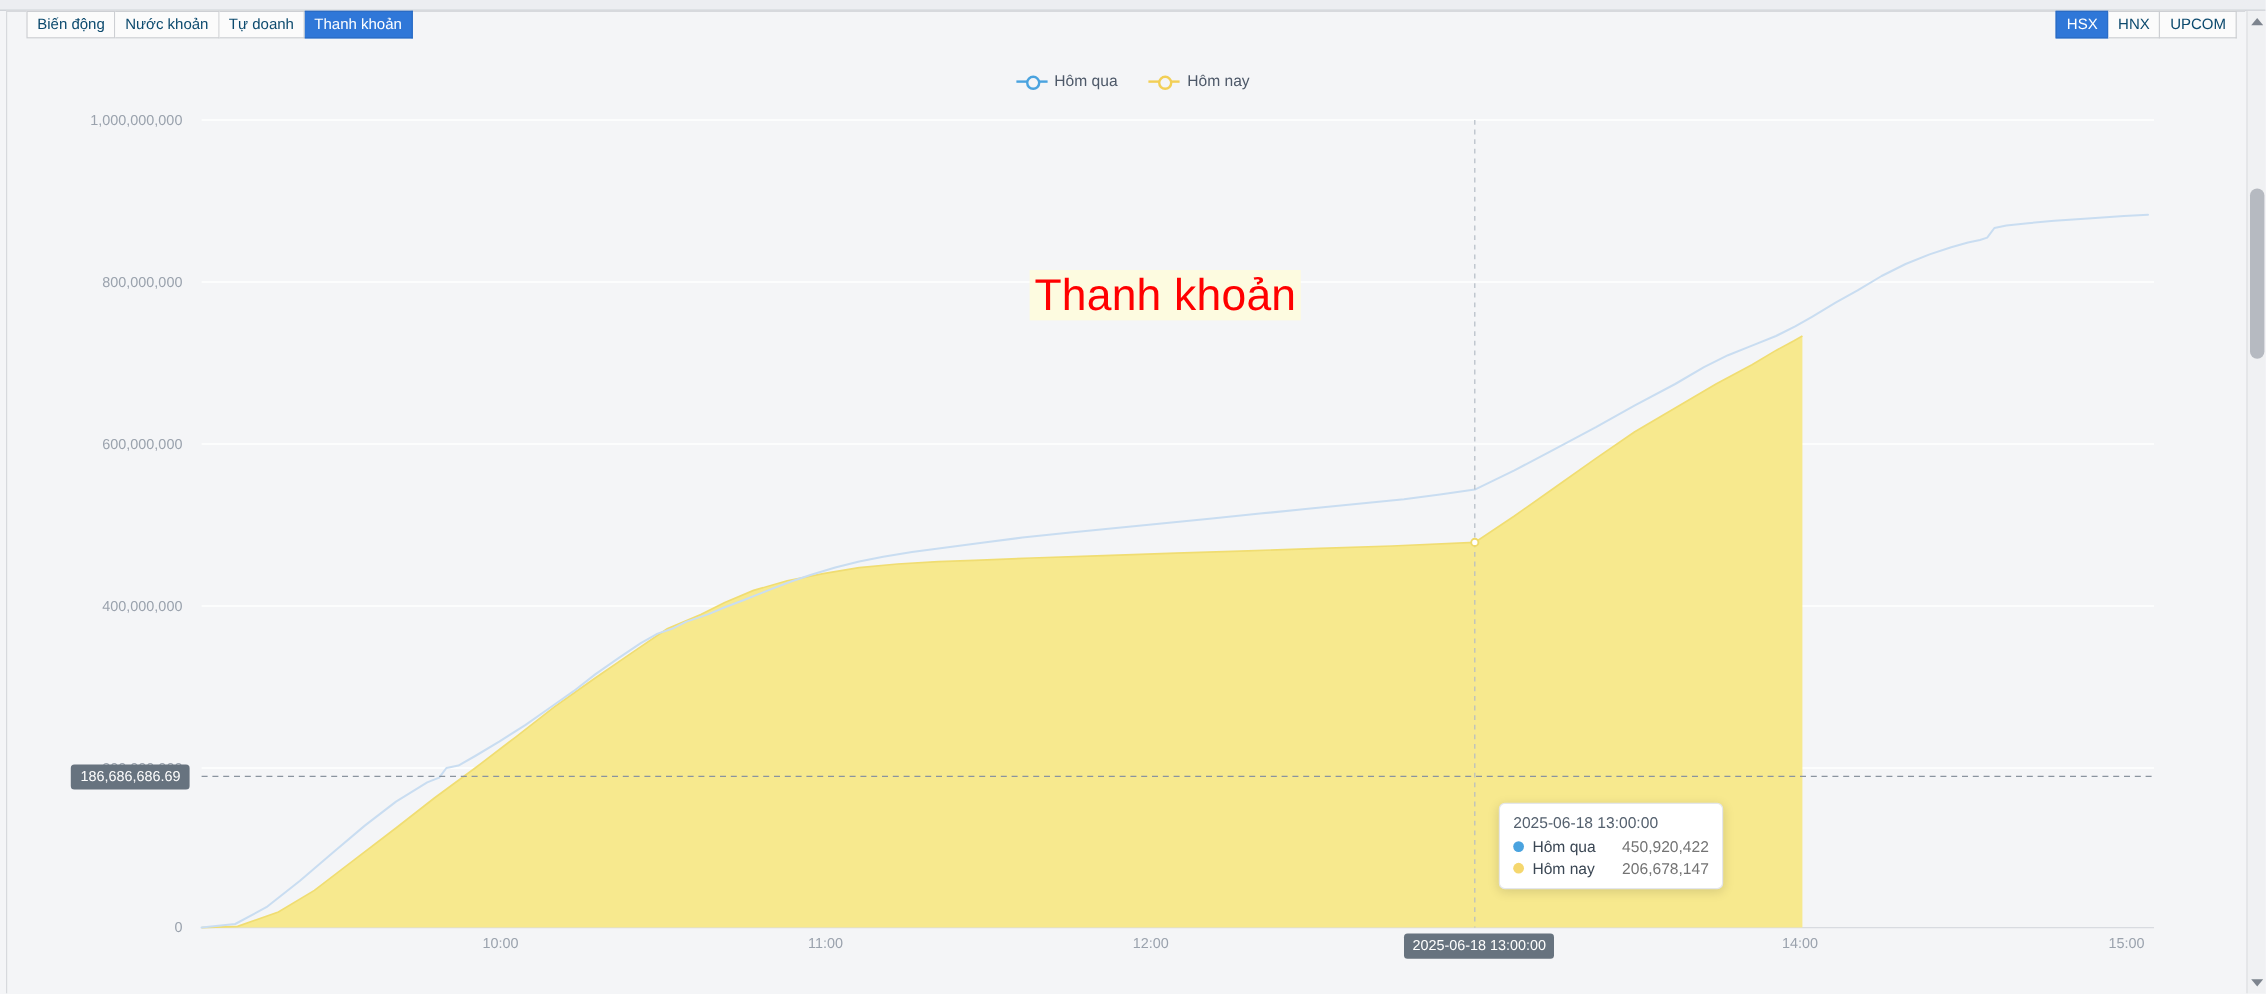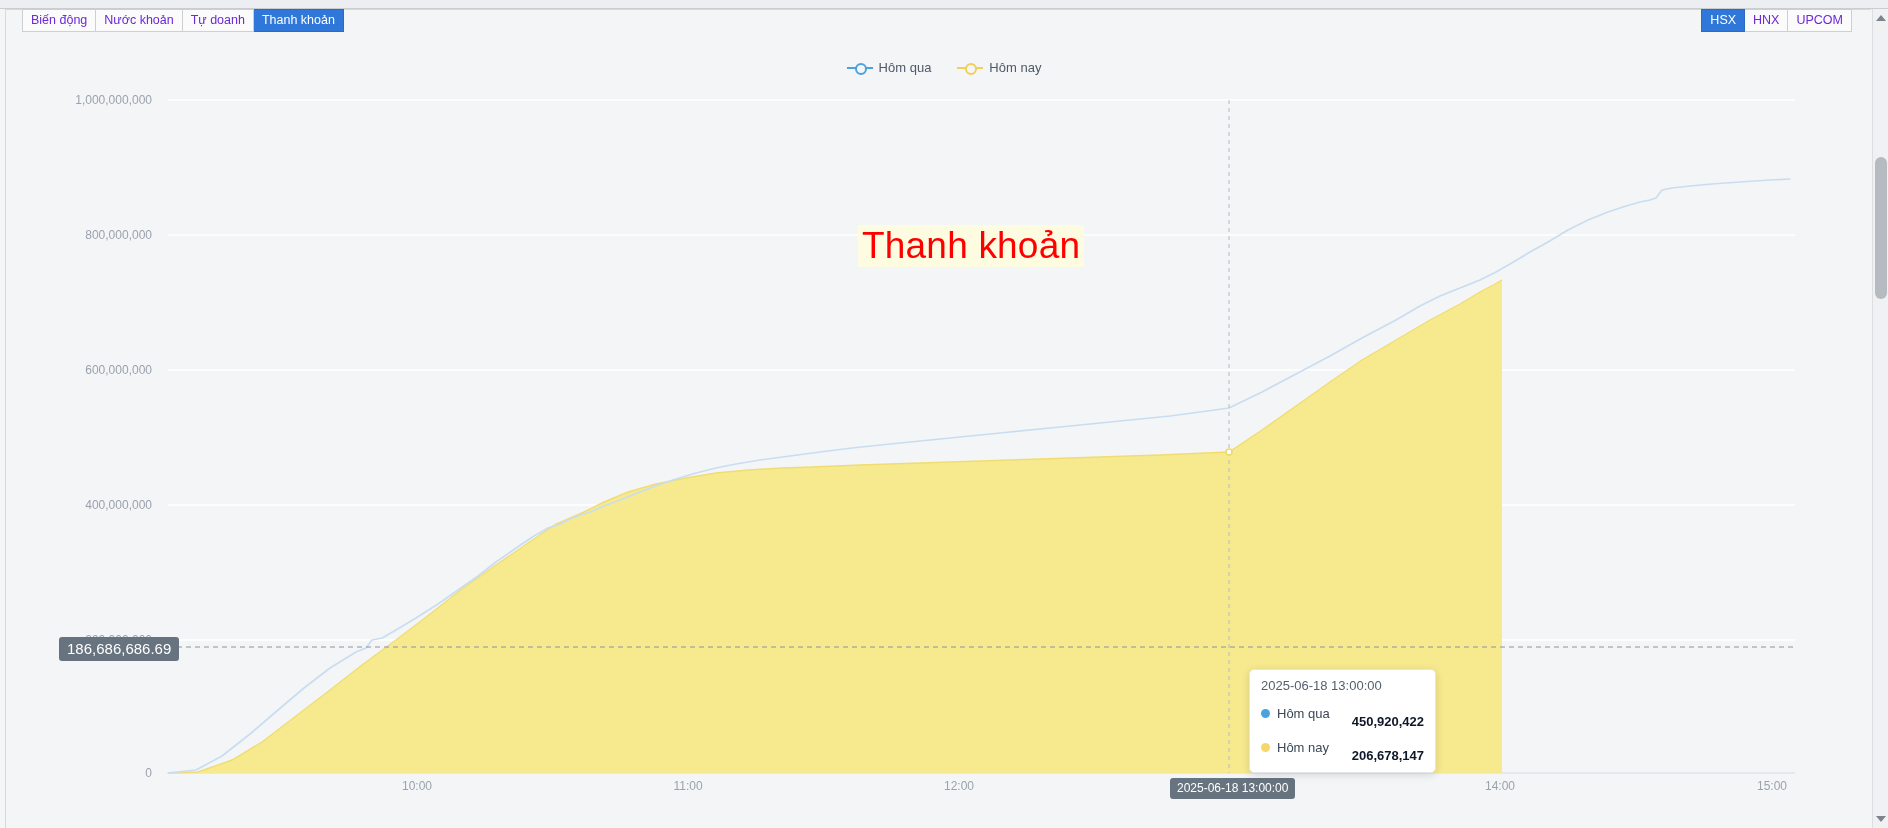--- a/index.html
+++ b/index.html
@@ -35,28 +35,28 @@
 
   
   .tabbar {
     position: absolute;
     top: 9px;
     display: flex;
     height: 23px;
     z-index: 40;
   }
   .tabbar-left { left: 22px; }
-  .tabbar-right { right: 36px; }
+  .tabbar-right { right: 24px; }
 
   .tab {
     height: 23px;
     line-height: 21px;
     padding: 0 8px;
     font-size: 12.5px;
-    color: #6d28d9;
+    color: #0c4a6e;
     background: #fbfbfb;
     border: 1px solid #cdcfd3;
     border-left-width: 0;
     cursor: pointer;
     white-space: nowrap;
     display: flex;
     align-items: center;
   }
   .tab:first-child { border-left-width: 1px; }
   .tab.active {
@@ -120,21 +120,21 @@
     z-index: 35;
     white-space: nowrap;
   }
 
   
   .y-pointer {
     position: absolute;
     left: 59px; top: 637px;
     background: #67737f;
     color: #ffffff;
-    font-size: 15px;
+    font-size: 12px;
     padding: 3px 8px 4px;
     border-radius: 3px;
     z-index: 38;
     white-space: nowrap;
   }
   
   .x-pointer {
     position: absolute;
     left: 1170px; top: 778px;
     background: #67737f;
@@ -172,23 +172,22 @@
     white-space: nowrap;
   }
   .tt-dot {
     width: 9px; height: 9px; border-radius: 50%;
     margin-right: 7px; flex: 0 0 auto;
   }
   .tt-name { flex: 0 0 auto; }
   .tt-val {
     margin-left: auto;
     padding-left: 22px;
-    font-weight: bold;
-    color: #0f172a;
-    margin-top: 16px;
+    font-weight: normal;
+    color: #737373;
   }
 
   
   .scrollbar {
     position: absolute;
     right: 0; top: 9px;
     width: 16px; height: 819px;
     background: #f0f1f3;
     border-left: 1px solid #dcdee1;
     z-index: 60;

